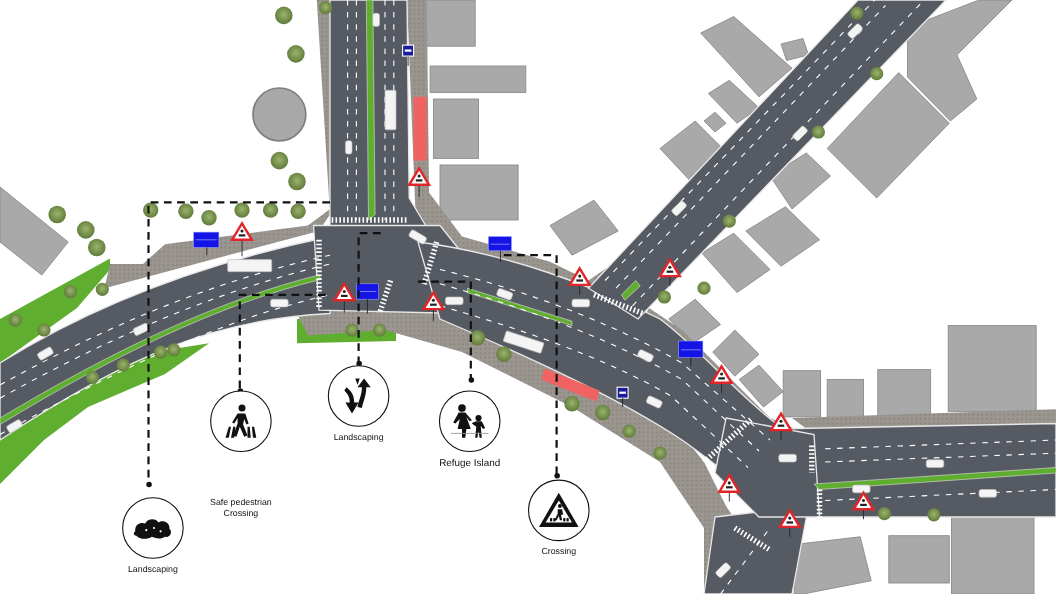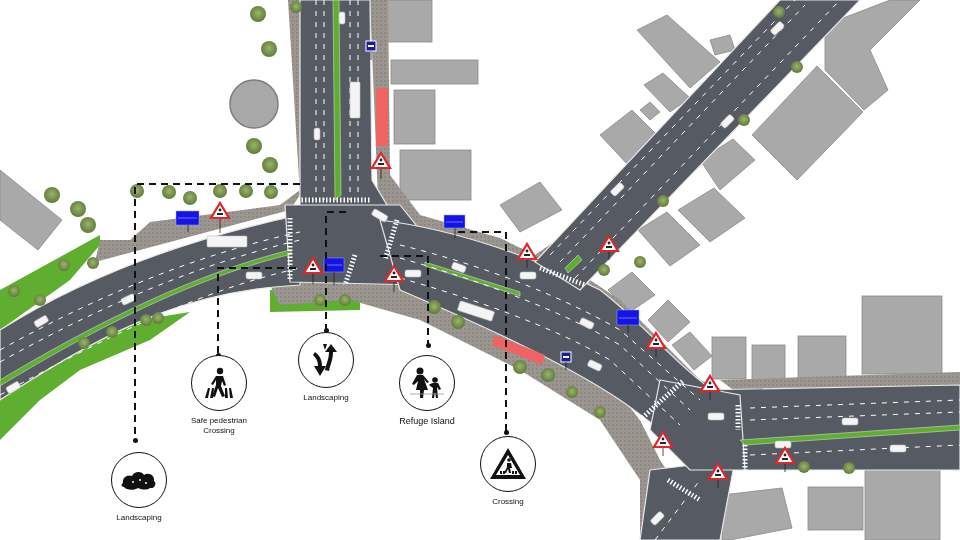--- a/index.html
+++ b/index.html
@@ -323,21 +323,21 @@
       <path d="M3,14 C2,8 8,5 12,7 C14,2 22,2 24,6 C28,3 35,6 34,12 C37,14 35,20 30,19 C26,22 20,20 18,19 C14,22 6,21 4,18 C1,18 1,15 3,14 Z" fill="#111"></path>
       <circle cx="13" cy="13" r="1" fill="#fff"></circle>
         <circle cx="20" cy="11" r="1" fill="#fff"></circle>
         <circle cx="26" cy="14" r="1" fill="#fff"></circle>
     </svg>
   </div>
   <div class="callout-label">Landscaping</div>
 </div>
 
 <div class="leader-dot" style="left:216px;top:353px;"></div>
-<div class="callout" style="left:180px;top:355px;width:78px;">
+<div class="callout" style="left:180px;top:355px;width:78px;gap:36px;">
   <div class="callout-circle">
     <svg width="36" height="34" viewBox="0 0 36 34">
       <circle cx="19" cy="5" r="3.2" fill="#111"></circle>
       <path d="M15,10 L22,10 L25,19 L23,20 L21,15 L20,20 L24,30 L21,31 L17,22 L14,31 L11,30 L15,19 L15,14 L12,19 L10,18 Z" fill="#111"></path>
       <polygon points="4,32 7,22 9,22 7,32" fill="#111"></polygon>
       <polygon points="9,32 11,22 13,22 12,32" fill="#111"></polygon>
       <polygon points="24,32 24,22 26,22 27,32" fill="#111"></polygon>
       <polygon points="29,32 28,22 30,22 32,32" fill="#111"></polygon>
     </svg>
   </div>

